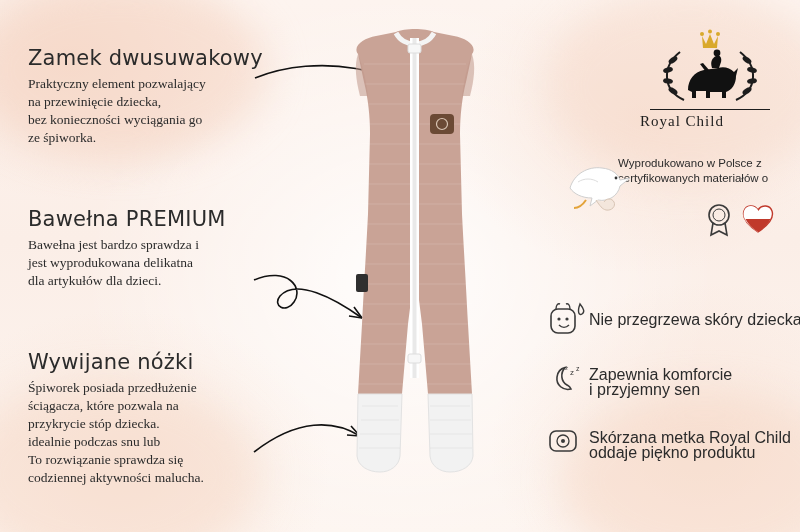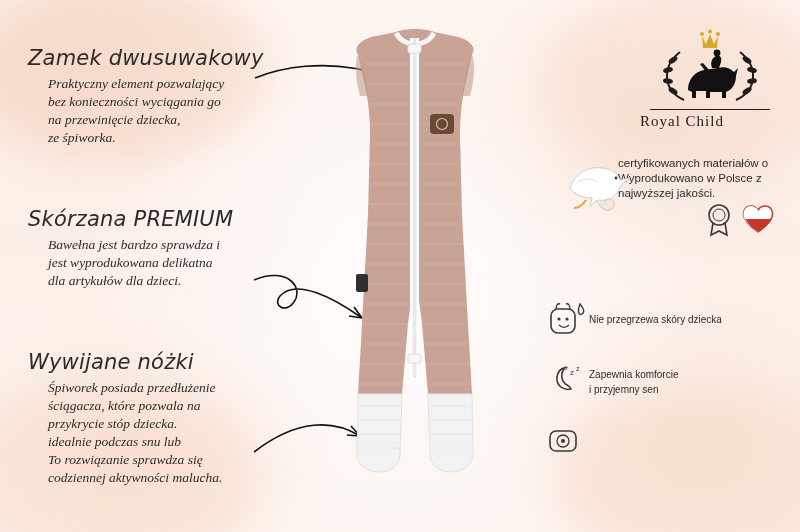--- a/index.html
+++ b/index.html
@@ -15,32 +15,32 @@
       radial-gradient(ellipse 260px 200px at 70px 60px, rgba(244,214,198,.55), rgba(244,214,198,0) 70%),
       radial-gradient(ellipse 300px 230px at 120px 470px, rgba(246,222,206,.55), rgba(246,222,206,0) 70%),
       radial-gradient(ellipse 280px 220px at 640px 120px, rgba(247,221,206,.5), rgba(247,221,206,0) 70%),
       radial-gradient(ellipse 300px 240px at 700px 450px, rgba(246,219,203,.5), rgba(246,219,203,0) 70%),
       radial-gradient(ellipse 420px 380px at 400px 280px, rgba(255,255,255,.9), rgba(255,255,255,0) 75%),
       linear-gradient(180deg,#fdf4ef 0%,#fbeee7 45%,#fdf5f0 100%);
   }
   .wash{position:absolute;border-radius:50%;filter:blur(18px);pointer-events:none;}
 
   
-  .block{position:absolute;font-style:italic;}
+  .block{position:absolute;}
   .head{
     font-size:21px;font-weight:400;color:#2b2b2b;
     font-family:"DejaVu Sans", sans-serif;
     letter-spacing:.2px;margin-bottom:5px;
     white-space:nowrap;
   }
   .body-txt{
     font-size:13.5px;line-height:18px;color:#2b2b2b;
     font-family:"Liberation Serif", serif;
   }
-  .body-txt div{white-space:nowrap;margin-left:20px;}
+  .body-txt div{white-space:nowrap;}
 
   #b1{left:28px;top:46px;}
   #b2{left:28px;top:207px;}
   #b3{left:28px;top:350px;}
 
   
   #product{position:absolute;left:300px;top:24px;width:230px;height:460px;}
 
   
   #logo{position:absolute;left:640px;top:28px;width:140px;height:110px;text-align:left;}
@@ -57,49 +57,49 @@
     font-family:"Liberation Sans", sans-serif;
     margin-left:58px;margin-top:-4px;
   }
   #made .txt div{white-space:nowrap;}
 
   
   #features{position:absolute;left:545px;top:300px;width:250px;}
   .feat{display:flex;align-items:center;margin-bottom:25px;}
   .feat .ic{width:44px;flex:0 0 44px;display:flex;align-items:center;justify-content:center;}
   .feat .ftxt{
-    font-size:10px;line-height:15px;color:#2b2b2b;
+    font-size:16px;line-height:15px;color:#2b2b2b;
     font-family:"Liberation Sans", sans-serif;
   }
   .feat .ftxt div{white-space:nowrap;}
 
   svg{display:block;overflow:visible;}
 </style>
 </head>
 <body>
 
 <div id="page">
 
   <div class="wash" style="left:-30px;top:-20px;width:300px;height:180px;background:rgba(244,206,186,.45);"></div>
   <div class="wash" style="left:545px;top:-10px;width:290px;height:190px;background:rgba(246,213,195,.4);"></div>
   <div class="wash" style="left:-40px;top:380px;width:300px;height:190px;background:rgba(246,216,198,.45);"></div>
   <div class="wash" style="left:560px;top:390px;width:290px;height:180px;background:rgba(245,212,193,.42);"></div>
 
   <div class="block" id="b1">
     <div class="head">Zamek dwusuwakowy</div>
     <div class="body-txt">
       <div>Praktyczny element pozwalający</div>
+      <div>na przewinięcie dziecka,</div>
       <div>bez konieczności wyciągania go</div>
-      <div>na przewinięcie dziecka,</div>
       <div>ze śpiworka.</div>
     </div>
   </div>
 
   <div class="block" id="b2">
-    <div class="head">Skórzana PREMIUM</div>
+    <div class="head">Bawełna PREMIUM</div>
     <div class="body-txt">
       <div>Bawełna jest bardzo sprawdza i</div>
       <div>jest wyprodukowana delikatna</div>
       <div>dla artykułów dla dzieci.</div>
     </div>
   </div>
 
   <div class="block" id="b3">
     <div class="head">Wywijane nóżki</div>
     <div class="body-txt">
@@ -208,23 +208,22 @@
   <div id="made">
     <svg style="position:absolute;left:0;top:-6px;" width="72" height="60" viewBox="0 0 72 60">
       <path d="M10,34 C14,20 28,12 42,14 C52,15 58,20 60,26 L70,24 L60,32
                C58,42 48,48 38,46 L30,52 L32,44 C22,44 14,40 10,34 Z" fill="#ffffff" stroke="#cfcfcf" stroke-width="1"></path>
       <circle cx="56" cy="24" r="1.4" fill="#333"></circle>
       <path d="M26,46 C22,52 18,54 14,54" stroke="#e3a33a" stroke-width="2" fill="none"></path>
       <path d="M36,46 C40,52 42,55 46,56 C52,57 56,52 54,48 C52,44 46,44 44,48" fill="#f3e6dc" stroke="#d8c5b5" stroke-width="1"></path>
       <path d="M18,28 C24,24 32,24 38,28" stroke="#ddd" stroke-width="1" fill="none"></path>
     </svg>
     <div class="txt">
+      <div>Wyprodukowano w Polsce z</div>
       <div>certyfikowanych materiałów o</div>
-      <div>Wyprodukowano w Polsce z</div>
-      <div>najwyższej jakości.</div>
     </div>
     <svg style="position:absolute;left:142px;top:42px;" width="34" height="34" viewBox="0 0 34 34">
       <circle cx="17" cy="13" r="10" fill="none" stroke="#3a3a3a" stroke-width="1.6"></circle>
       <circle cx="17" cy="13" r="6" fill="none" stroke="#3a3a3a" stroke-width="1"></circle>
       <path d="M11,21 L9,33 L17,29 L25,33 L23,21" fill="none" stroke="#3a3a3a" stroke-width="1.6"></path>
     </svg>
     <svg style="position:absolute;left:180px;top:42px;" width="36" height="32" viewBox="0 0 36 32">
       <path d="M18,30 C6,22 2,15 4,9 C6,3 14,2 18,8 C22,2 30,3 32,9 C34,15 30,22 18,30 Z" fill="#ffffff" stroke="#c0392b" stroke-width="1.4"></path>
       <path d="M18,30 C6,22 2,15 4,9 C6,3 14,2 18,8 L18,30 Z" fill="#ffffff"></path>
       <path d="M5.4,17 C8,22 12,26 18,30 C24,26 28,22 30.6,17 Z" fill="#c0392b"></path>
@@ -267,16 +266,20 @@
 
 
     <div class="feat">
       <div class="ic">
         <svg width="38" height="38" viewBox="0 0 38 38">
           <rect x="2" y="5" width="26" height="20" rx="6" fill="none" stroke="#3a3a3a" stroke-width="1.6"></rect>
           <circle cx="15" cy="15" r="6" fill="none" stroke="#3a3a3a" stroke-width="1.3"></circle>
           <circle cx="15" cy="15" r="2" fill="#3a3a3a"></circle>
         </svg>
       </div>
+      <div class="ftxt">
+        <div>Skórzana metka Royal Child</div>
+        <div>oddaje piękno produktu</div>
+      </div>
     </div>
 
   </div>
 </div>
 
 </body></html>

